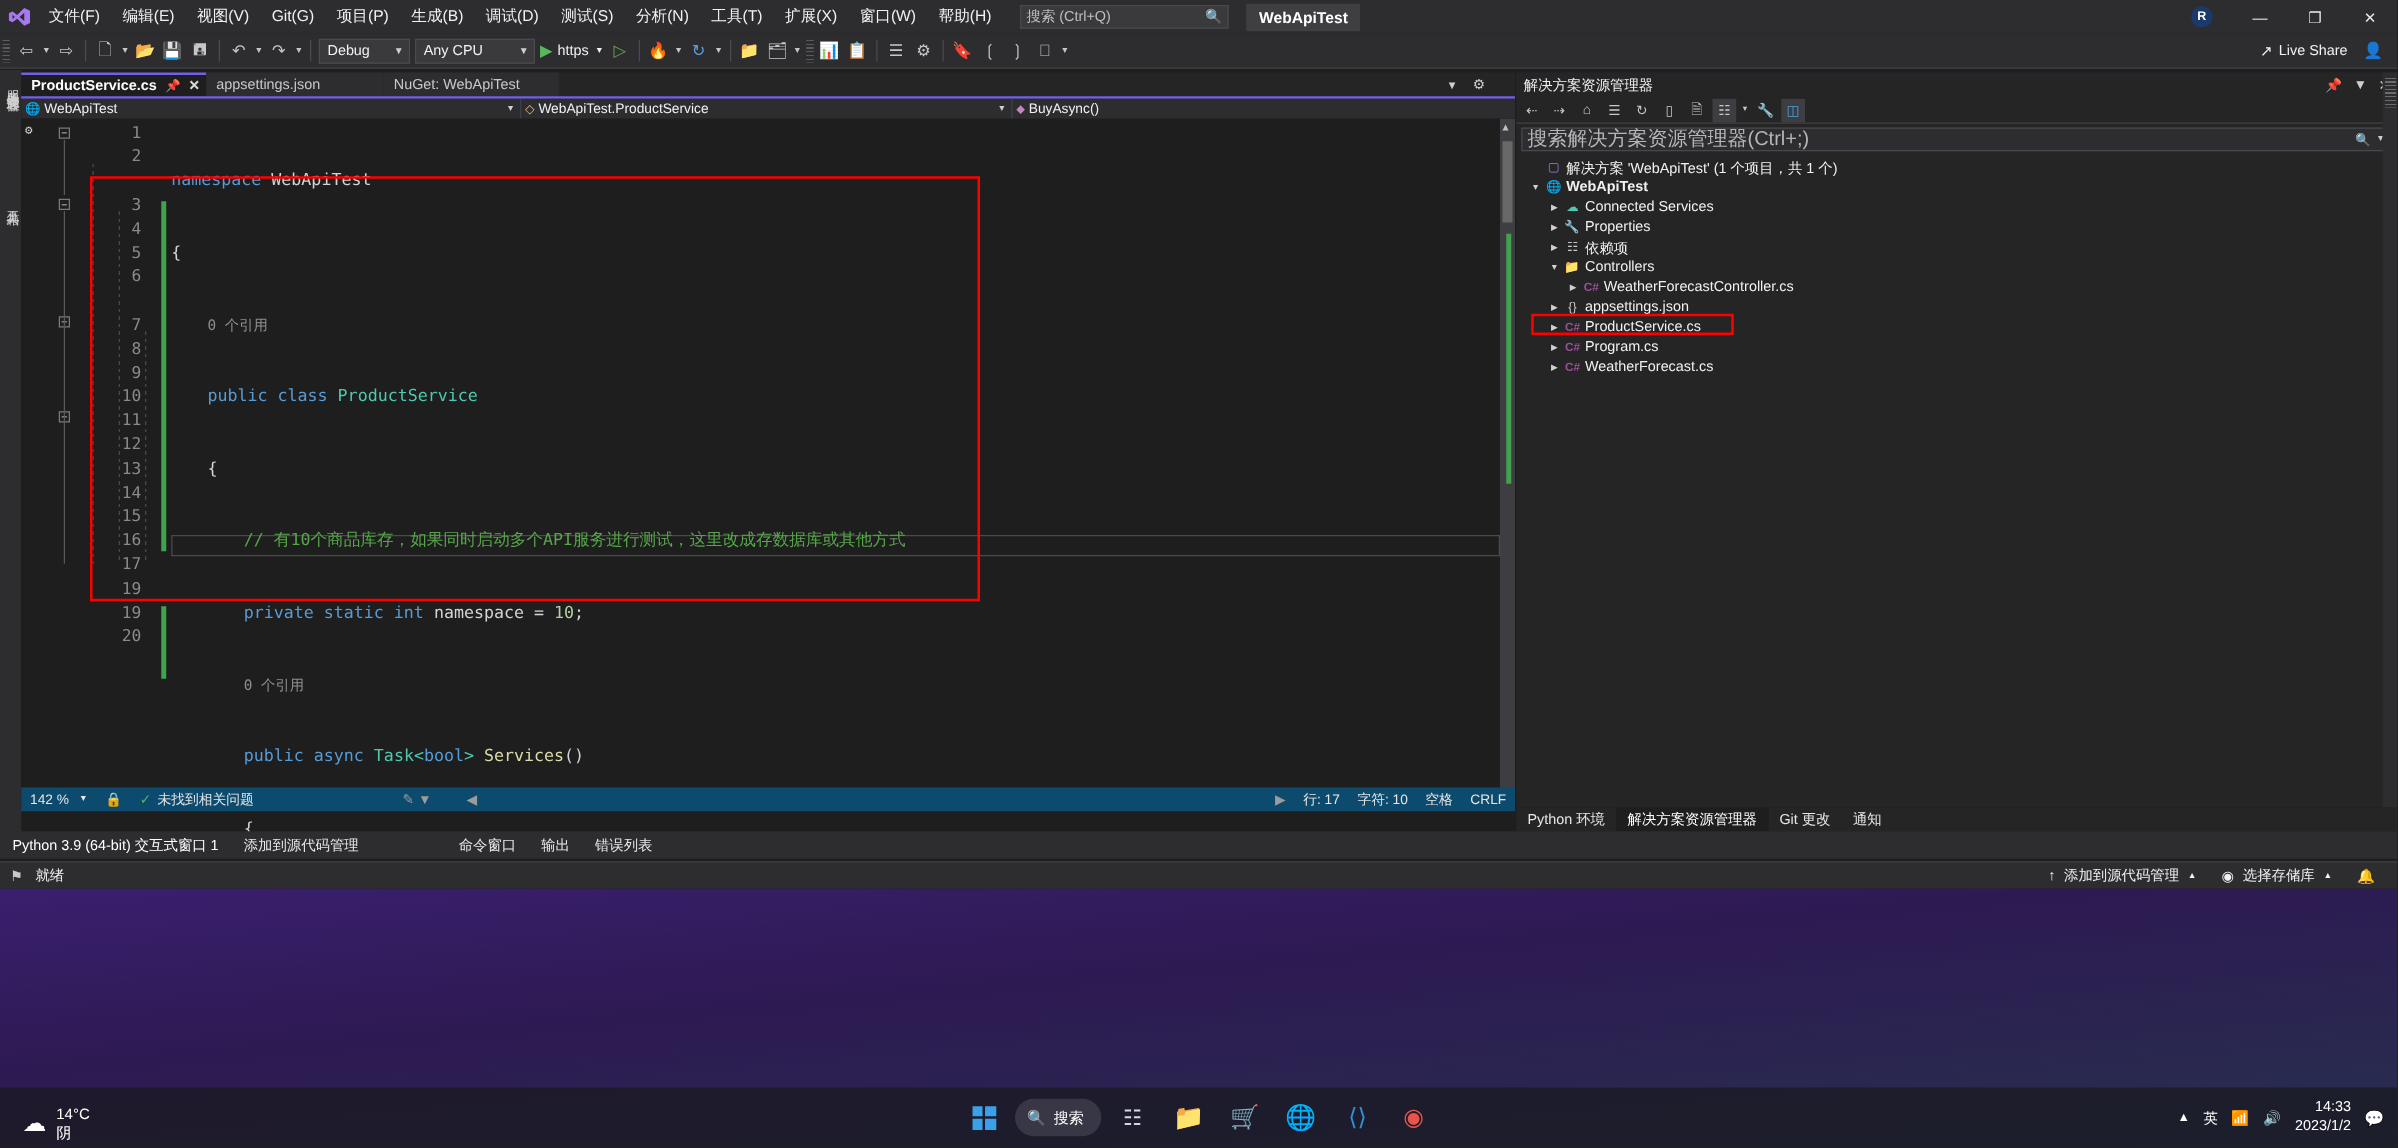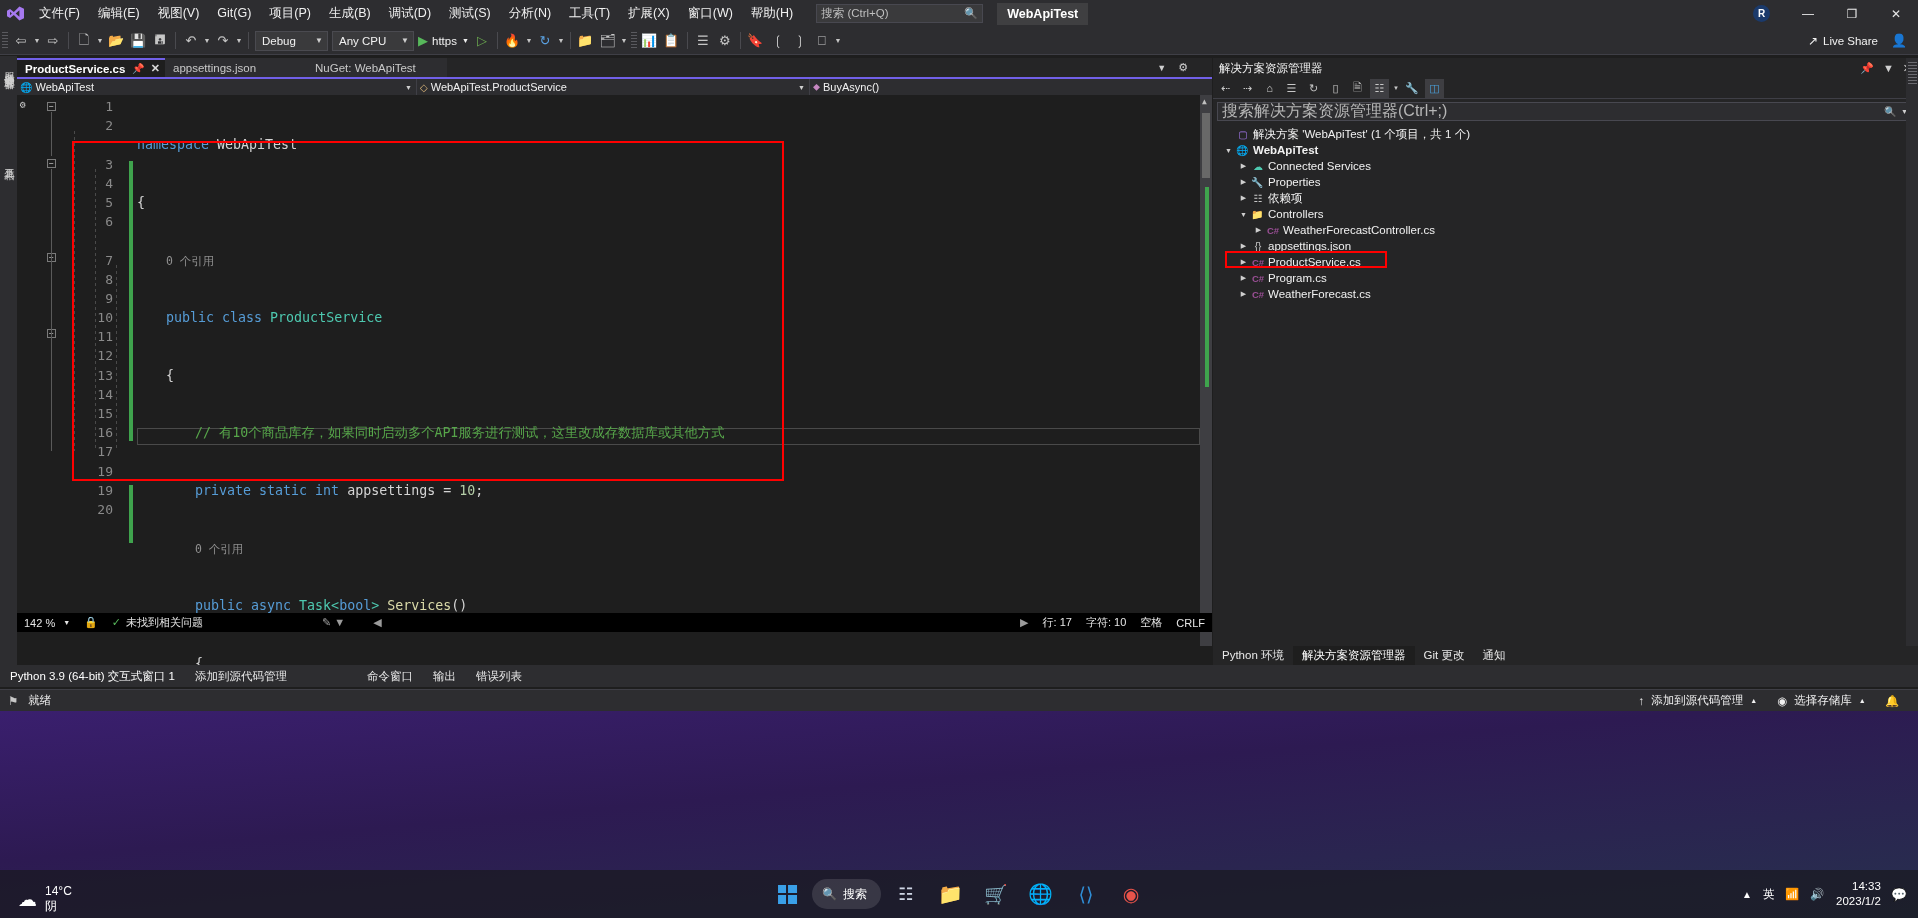--- a/index.html
+++ b/index.html
@@ -96,22 +96,22 @@
   
   .caretline { position:absolute; left:120px; width:1063px; height:17px; border:1px solid #4a4a4a; }
   
   .redbox { position:absolute; border:2px solid #ff0000; pointer-events:none; }
   
   .vscroll { position:absolute; right:0; top:0; width:12px; height:551px; background:#3e3e42; }
   .vscroll .thumb { position:absolute; left:2px; top:18px; width:8px; height:65px; background:#686868; }
   .vscroll .arrowup { position:absolute; left:2px; top:2px; font-size:8px; color:#c0c0c0; }
   .vscroll-green { position:absolute; right:3px; top:92px; width:4px; height:200px; background:#3fa34d; }
   .doc-icon { position:absolute; left:3px; top:4px; font-size:10px; color:#cfcfcf; }
-  .edstatus { position:absolute; left:17px; top:613px; width:1195px; height:19px;
-    background:#000000; display:flex; align-items:center; font-size:11px; color:#e6e6e6; }
+  .edstatus { position:absolute; left:17px; top:630px; width:1195px; height:19px;
+    background:#0c4a6e; display:flex; align-items:center; font-size:11px; color:#e6e6e6; }
   .edstatus .seg { padding:0 7px; display:flex; align-items:center; }
   .zoomcombo { display:flex; align-items:center; font-size:11px; }
 
   
   .se { position:absolute; left:1213px; top:58px; width:705px; height:588px; background:#252526; }
   .se-title { height:20px; display:flex; align-items:center; padding:0 6px;
     font-size:11.5px; color:#f1f1f1; background:#252526; }
   .se-title .acts { margin-left:auto; display:flex; gap:9px; font-size:11px; color:#d0d0d0; }
   .se-toolbar { height:21px; display:flex; align-items:center; padding:0 3px; gap:3px;
     border-bottom:1px solid #3f3f46; }
@@ -224,21 +224,21 @@
   <div class="tb-sep"></div>
   <div class="tb-ico">↶</div>
   <div class="tb-ico" style="width:10px;font-size:7px">▼</div>
   <div class="tb-ico">↷</div>
   <div class="tb-ico" style="width:10px;font-size:7px">▼</div>
   <div class="tb-sep"></div>
   <div class="combo" style="width:73px">
     <span>Debug</span>
     <span class="car">▼</span>
   </div>
-  <div class="combo" style="width:82px">
+  <div class="combo" style="width:96px">
     <span>Any CPU</span>
     <span class="car">▼</span>
   </div>
   <div class="https">
     <span class="play">▶</span>
     <span>https</span>
     <span style="font-size:7px;margin-left:5px">▼</span>
   </div>
   <div class="tb-ico" style="color:#6aa84f">▷</div>
   <div class="tb-sep"></div>
@@ -358,21 +358,21 @@
 
   <div class="caretline" style="top:333px"></div>
 
   <div class="codearea">
     <div class="ln"><span class="kw">namespace</span><span class="pl"> </span><span class="pl">WebApiTest</span></div>
     <div class="ln"><span class="pl">{</span></div>
     <div class="refline"><span class="ref" style="padding-left:29px">0 个引用</span></div>
     <div class="ln" style="padding-left:29px"><span class="kw">public class</span><span class="pl"> </span><span class="typ">ProductService</span></div>
     <div class="ln" style="padding-left:29px"><span class="pl">{</span></div>
     <div class="ln" style="padding-left:58px"><span class="cmt">// 有10个商品库存，如果同时启动多个API服务进行测试，这里改成存数据库或其他方式</span></div>
-    <div class="ln" style="padding-left:58px"><span class="kw">private static int</span><span class="pl"> </span><span class="pl">appsettings = </span><span class="num">10</span><span class="pl">;</span></div>
+    <div class="ln" style="padding-left:58px"><span class="kw">private static int</span><span class="pl"> </span><span class="pl">namespace = </span><span class="num">10</span><span class="pl">;</span></div>
     <div class="refline"><span class="ref" style="padding-left:58px">0 个引用</span></div>
     <div class="ln" style="padding-left:58px"><span class="kw">public async</span><span class="pl"> </span><span class="typ">Task&lt;</span><span class="kw">bool</span><span class="typ">&gt;</span><span class="pl"> </span><span class="mth">Services</span><span class="pl">()</span></div>
     <div class="ln" style="padding-left:58px"><span class="pl">{</span></div>
     <div class="ln" style="padding-left:87px"><span class="cmt">// 模拟执行的逻辑代码花费的时间</span></div>
     <div class="ln" style="padding-left:87px"><span class="kw">await</span><span class="pl"> </span><span class="typ">Task</span><span class="pl">.</span><span class="mth">Delay</span><span class="pl">(</span><span class="kw">new</span><span class="pl"> </span><span class="typ">Random</span><span class="pl">().</span><span class="mth">Next</span><span class="pl">(</span><span class="num">100</span><span class="pl">, </span><span class="num">500</span><span class="pl">));</span></div>
     <div class="ln" style="padding-left:87px"><span class="kw">if</span><span class="pl"> (stockCount </span><span class="kw">&gt;</span><span class="pl"> 0)</span></div>
     <div class="ln" style="padding-left:87px"><span class="pl">{</span></div>
     
     
     

